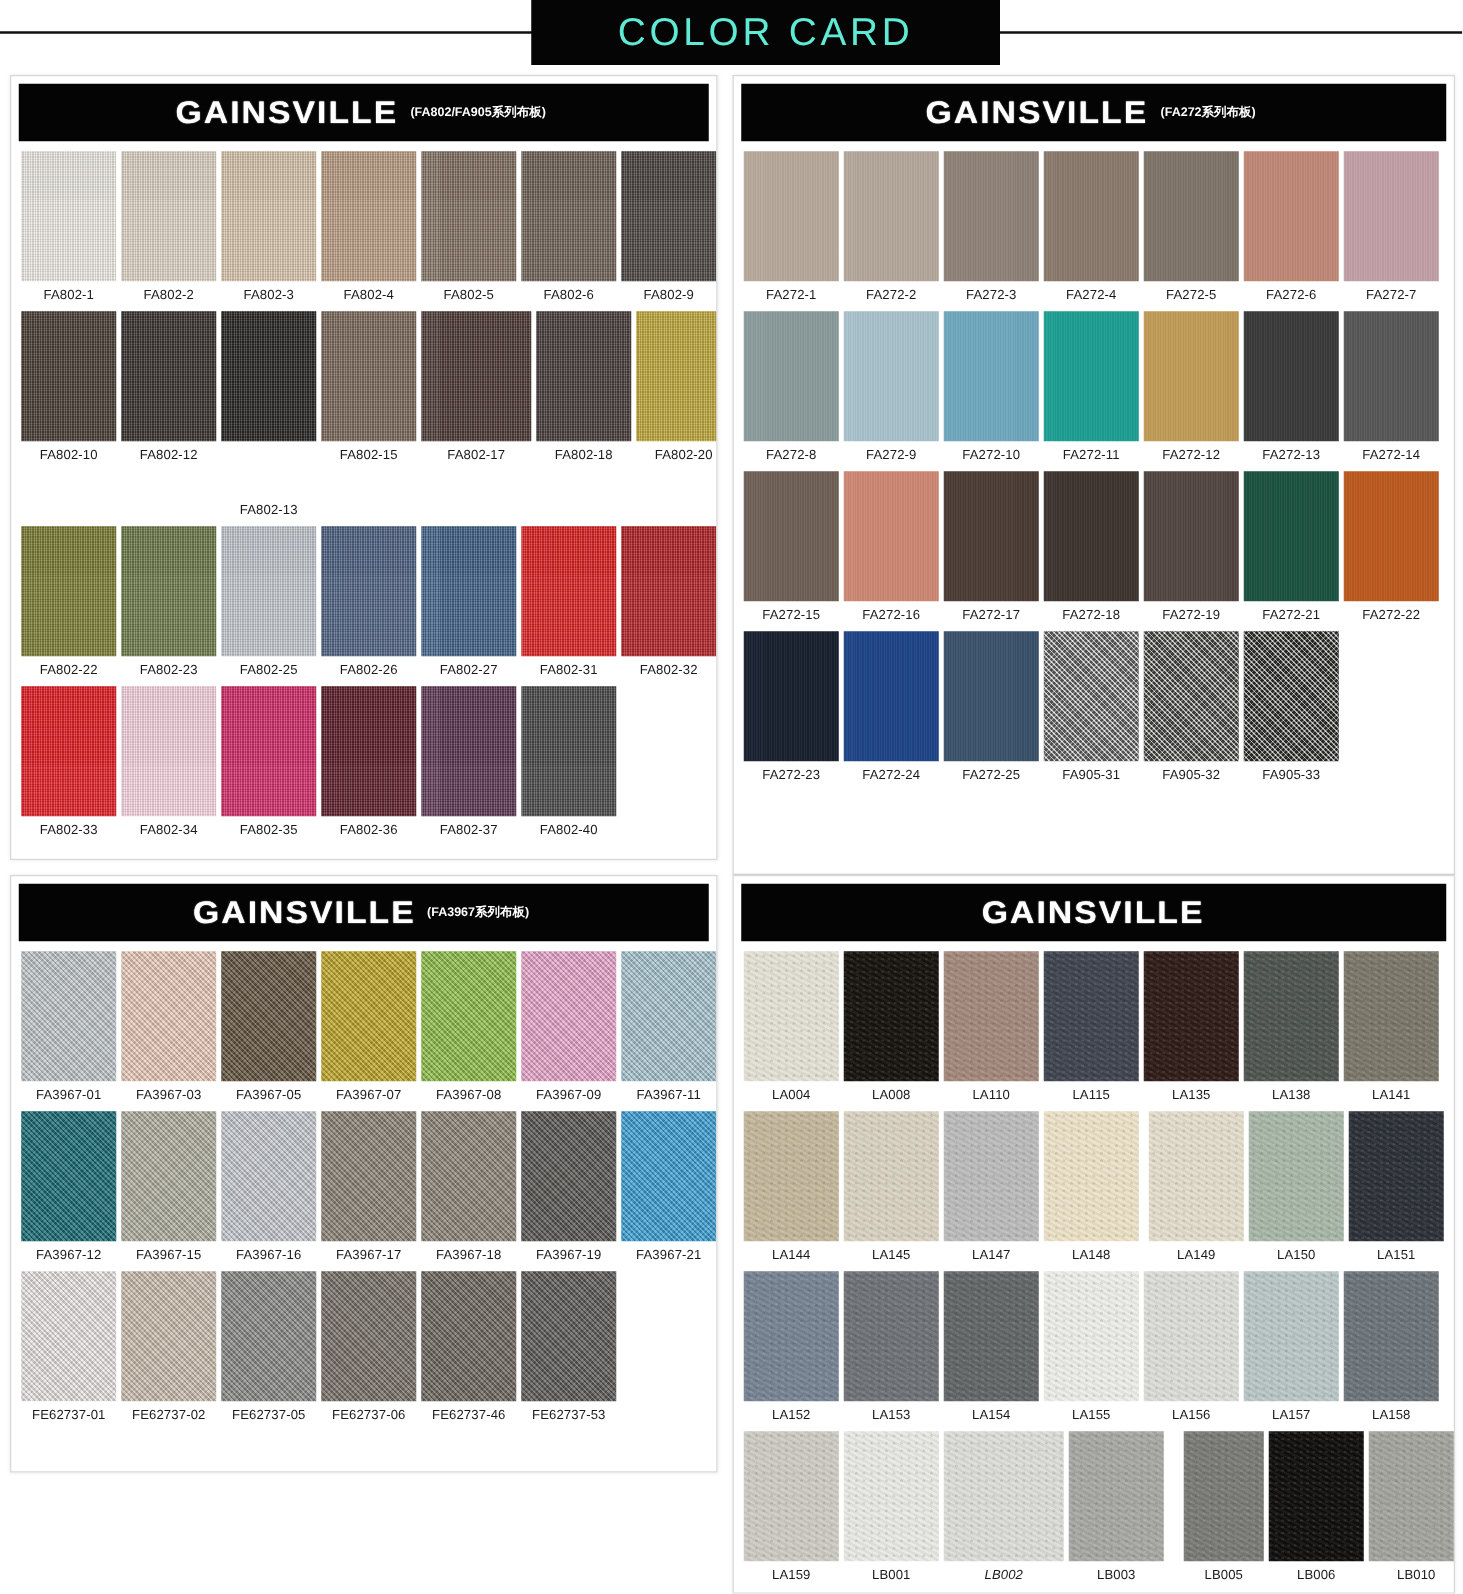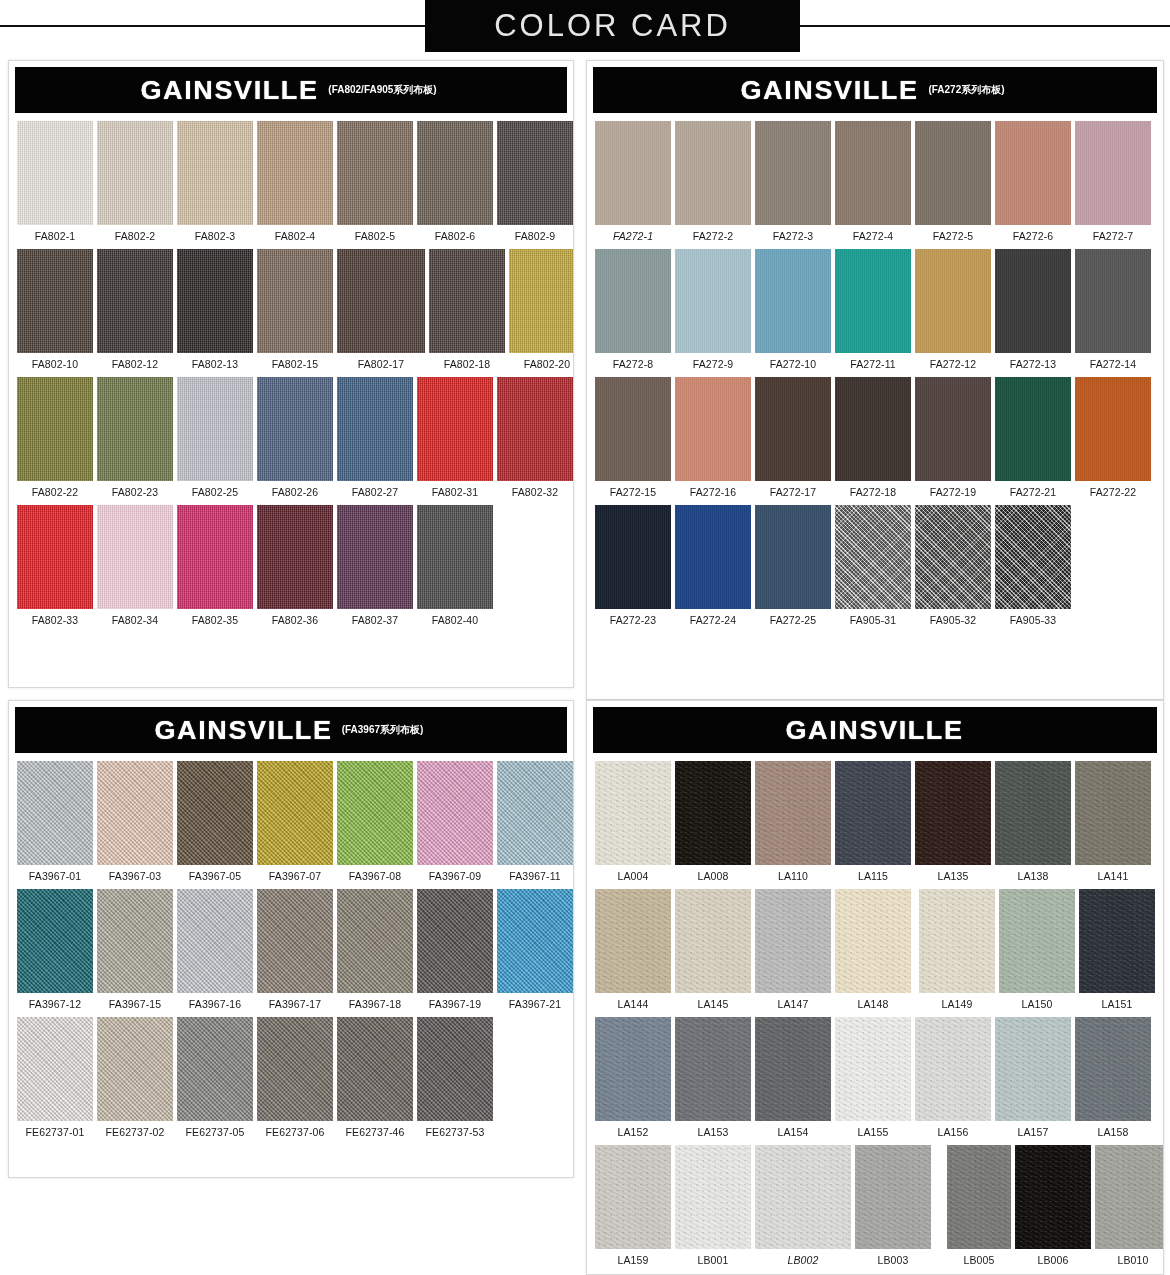--- a/index.html
+++ b/index.html
@@ -32,21 +32,21 @@
   .title-block {
     position: absolute;
     left: 425px; top: 0;
     width: 375px; height: 52px;
     background: #050505;
     display: flex;
     align-items: center;
     justify-content: center;
   }
   .title-text {
-    color: #e5e5e5;
+    color: #5eead4;
     font-size: 31px;
     letter-spacing: 3px;
     font-weight: 400;
     font-family: "Liberation Sans", sans-serif;
   }
 
   
   .panel {
     position: absolute;
     background: #ffffff;
@@ -203,21 +203,21 @@
         </div>
         <div class="row">
           <div class="cell" style="width: 76px; margin-right: 4px;">
             <div class="swatch tex-linen" style="height: 104px; background: rgb(75, 64, 56);"></div>
             <div class="label">FA802-10</div>
           </div>
           <div class="cell" style="width: 76px; margin-right: 4px;">
             <div class="swatch tex-linen" style="height: 104px; background: rgb(59, 53, 49);"></div>
             <div class="label">FA802-12</div>
           </div>
-          <div class="cell" style="width: 76px; margin-right: 4px;">
+          <div class="cell" style="width: 76px; margin-right: 4px; gap: 44px;">
             <div class="swatch tex-linen" style="height: 104px; background: rgb(42, 40, 38);"></div>
             <div class="label">FA802-13</div>
           </div>
           <div class="cell" style="width: 76px; margin-right: 4px;">
             <div class="swatch tex-linen" style="height: 104px; background: rgb(124, 106, 92);"></div>
             <div class="label">FA802-15</div>
           </div>
           <div class="cell" style="width: 88px; margin-right: 4px;">
             <div class="swatch tex-linen" style="height: 104px; background: rgb(76, 59, 54);"></div>
             <div class="label">FA802-17</div>
@@ -289,21 +289,21 @@
         </div>
       </div>
     </div>
   <div class="panel" id="panel-fa272">
       <div class="panel-header">
         <span class="brand">GAINSVILLE</span>
         <span class="series">(FA272系列布板)</span>
       </div>
       <div class="grid">
         <div class="row">
-          <div class="cell" style="width: 76px; margin-right: 4px; font-style: italic;">
+          <div class="cell" style="width: 76px; margin-right: 4px;">
             <div class="swatch tex-flat" style="height: 104px; background: rgb(183, 168, 155);"></div>
             <div class="label">FA272-1</div>
           </div>
           <div class="cell" style="width: 76px; margin-right: 4px;">
             <div class="swatch tex-flat" style="height: 104px; background: rgb(180, 167, 154);"></div>
             <div class="label">FA272-2</div>
           </div>
           <div class="cell" style="width: 76px; margin-right: 4px;">
             <div class="swatch tex-flat" style="height: 104px; background: rgb(141, 129, 118);"></div>
             <div class="label">FA272-3</div>

